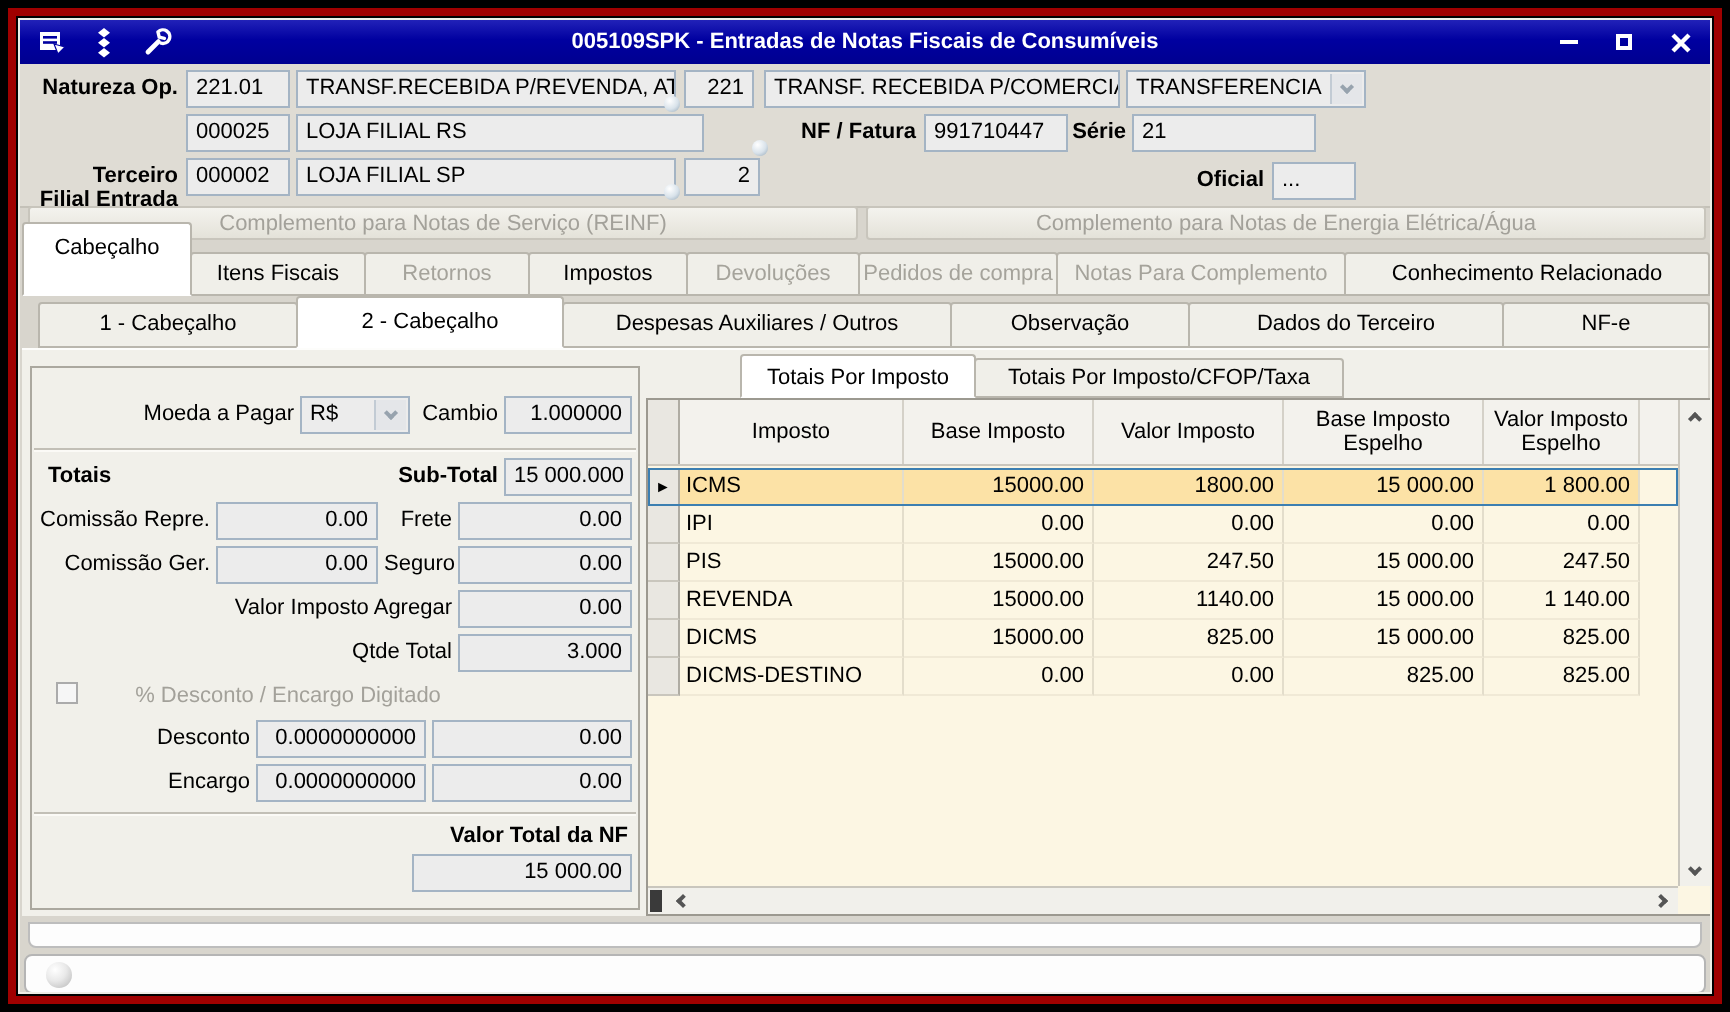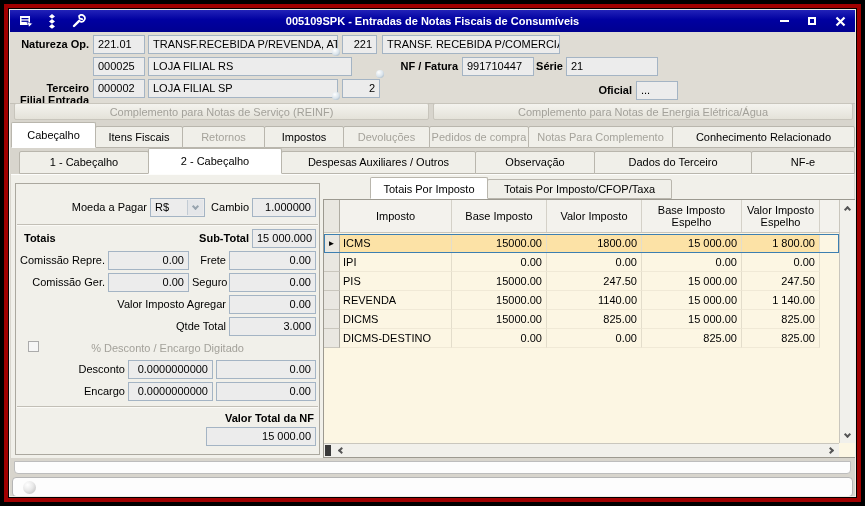--- a/index.html
+++ b/index.html
@@ -36,21 +36,21 @@
 
   
   .comp-btn { position:absolute; top:93px; height:17px; border:1px solid #C8C5BC; border-radius:2px;
               background:linear-gradient(180deg,#F4F3EE,#E4E2D9); color:#A3A19A; text-align:center; padding-top:2px; }
 
   
   .main-tabs { position:absolute; top:112px; left:1px; right:1px; height:26px; display:flex; align-items:flex-end; }
   .sub-tabs  { position:absolute; top:138px; left:1px; right:1px; height:26px; display:flex; align-items:flex-end; }
   .tab { height:22px; background:#F0EFE9; border:1px solid #B9B6AD; margin-right:-1px;
          border-radius:2px 2px 0 0; text-align:center; padding-top:4px; white-space:nowrap; overflow:hidden; }
-  .tab.active { height:26px; background:#FFFFFF; padding-top:6px; z-index:3; border-bottom:1px solid #FFFFFF; }
+  .tab.active { height:37px; background:#FFFFFF; padding-top:6px; z-index:3; border-bottom:1px solid #FFFFFF; }
   .tab.dis { color:#A5A39B; }
   .sub-tabs .tab { height:23px; }
   .sub-tabs .tab.active { height:26px; }
   .spacer { margin-left:8px; }
 
   
   .page { position:absolute; top:164px; left:1px; right:1px; height:284px; background:#F1F0EA; border-top:1px solid #FDFDFB; }
 
   
   .left-panel { position:absolute; left:4px; top:8px; width:305px; height:272px; border:1px solid #ABA89F; background:#F1F0EA; }
@@ -143,20 +143,26 @@
   </div>
 
   <div class="header-form">
 
     <div class="lbl" style="left:0; width:79px; top:6px;">Natureza Op.</div>
     <div class="fld" style="left:83px; width:52px; top:3px;">221.01</div>
     <div class="fld" style="left:138px; width:190px; top:3px;">TRANSF.RECEBIDA P/REVENDA, ATIVO/C</div>
     <div class="bubble" style="left:322px; top:16px;"></div>
     <div class="fld num" style="left:332px; width:35px; top:3px;">221</div>
     <div class="fld" style="left:372px; width:178px; top:3px;">TRANSF. RECEBIDA P/COMERCIALIZA</div>
+    <div class="fld sel" style="left:553px; width:120px; top:3px;">
+      <span>TRANSFERENCIA</span>
+      <span class="sel-btn">
+              <span class="chev-dn"></span>
+            </span>
+    </div>
 
     <div class="lbl" style="left:0; width:79px; top:28px;margin-top:34px;">Filial Entrada</div>
     <div class="fld" style="left:83px; width:52px; top:25px;">000025</div>
     <div class="fld" style="left:138px; width:204px; top:25px;">LOJA FILIAL RS</div>
     <div class="bubble" style="left:366px; top:38px;"></div>
     <div class="lbl" style="left:380px; width:68px; top:28px;">NF / Fatura</div>
     <div class="fld" style="left:452px; width:72px; top:25px;">991710447</div>
     <div class="lbl" style="left:526px; width:27px; top:28px;">Série</div>
     <div class="fld" style="left:556px; width:92px; top:25px;">21</div>
 
@@ -221,21 +227,21 @@
       <div class="lp-lbl" style="left:176px; width:34px; top:92px;">Seguro</div>
       <div class="fld num" style="left:213px; width:87px; top:89px;">0.00</div>
 
       <div class="lp-lbl" style="left:60px; width:150px; top:114px;">Valor Imposto Agregar</div>
       <div class="fld num" style="left:213px; width:87px; top:111px;">0.00</div>
 
       <div class="lp-lbl" style="left:110px; width:100px; top:136px;">Qtde Total</div>
       <div class="fld num" style="left:213px; width:87px; top:133px;">3.000</div>
 
       <div class="cbx" style="left:12px; top:157px;"></div>
-      <div class="lp-lbl" style="left:28px; width:200px; top:158px; text-align:right; color:#A3A19A;">% Desconto / Encargo Digitado</div>
+      <div class="lp-lbl" style="left:28px; width:200px; top:158px; text-align:center; color:#A3A19A;">% Desconto / Encargo Digitado</div>
 
       <div class="lp-lbl" style="left:40px; width:69px; top:179px;">Desconto</div>
       <div class="fld num" style="left:112px; width:85px; top:176px;">0.0000000000</div>
       <div class="fld num" style="left:200px; width:100px; top:176px;">0.00</div>
 
       <div class="lp-lbl" style="left:40px; width:69px; top:201px;">Encargo</div>
       <div class="fld num" style="left:112px; width:85px; top:198px;">0.0000000000</div>
       <div class="fld num" style="left:200px; width:100px; top:198px;">0.00</div>
 
       <div class="divider" style="top:222px;"></div>

